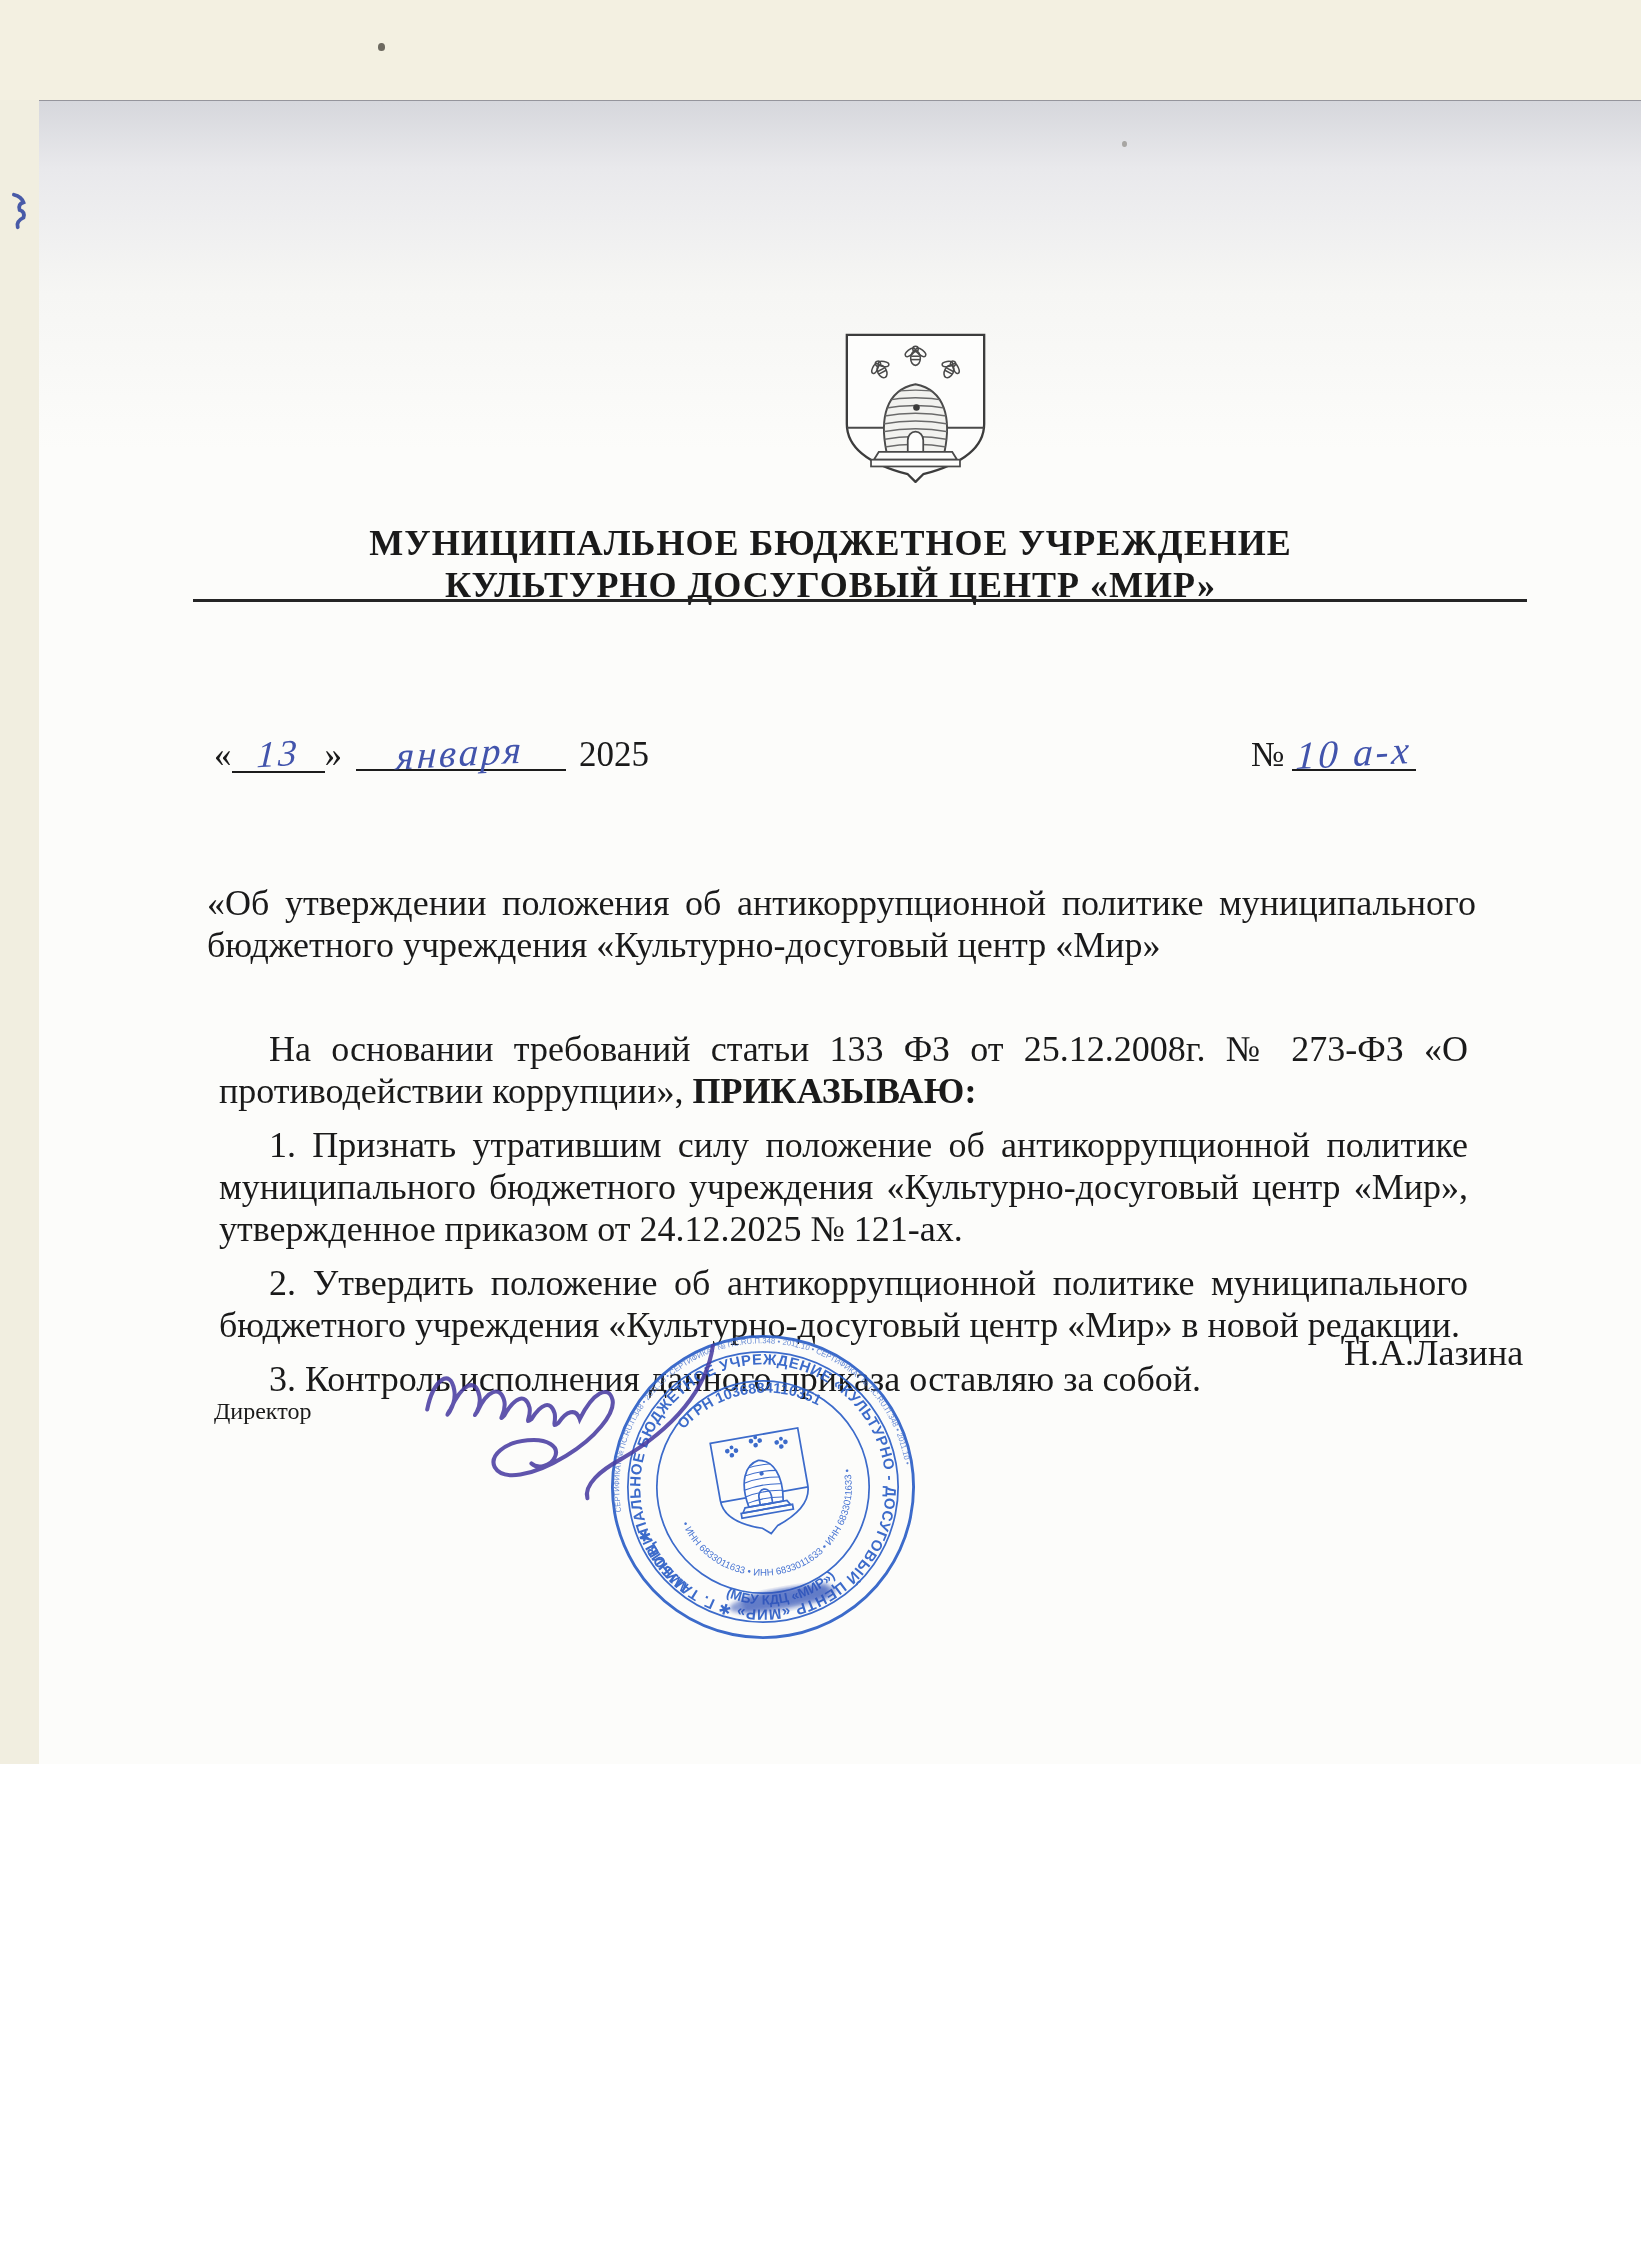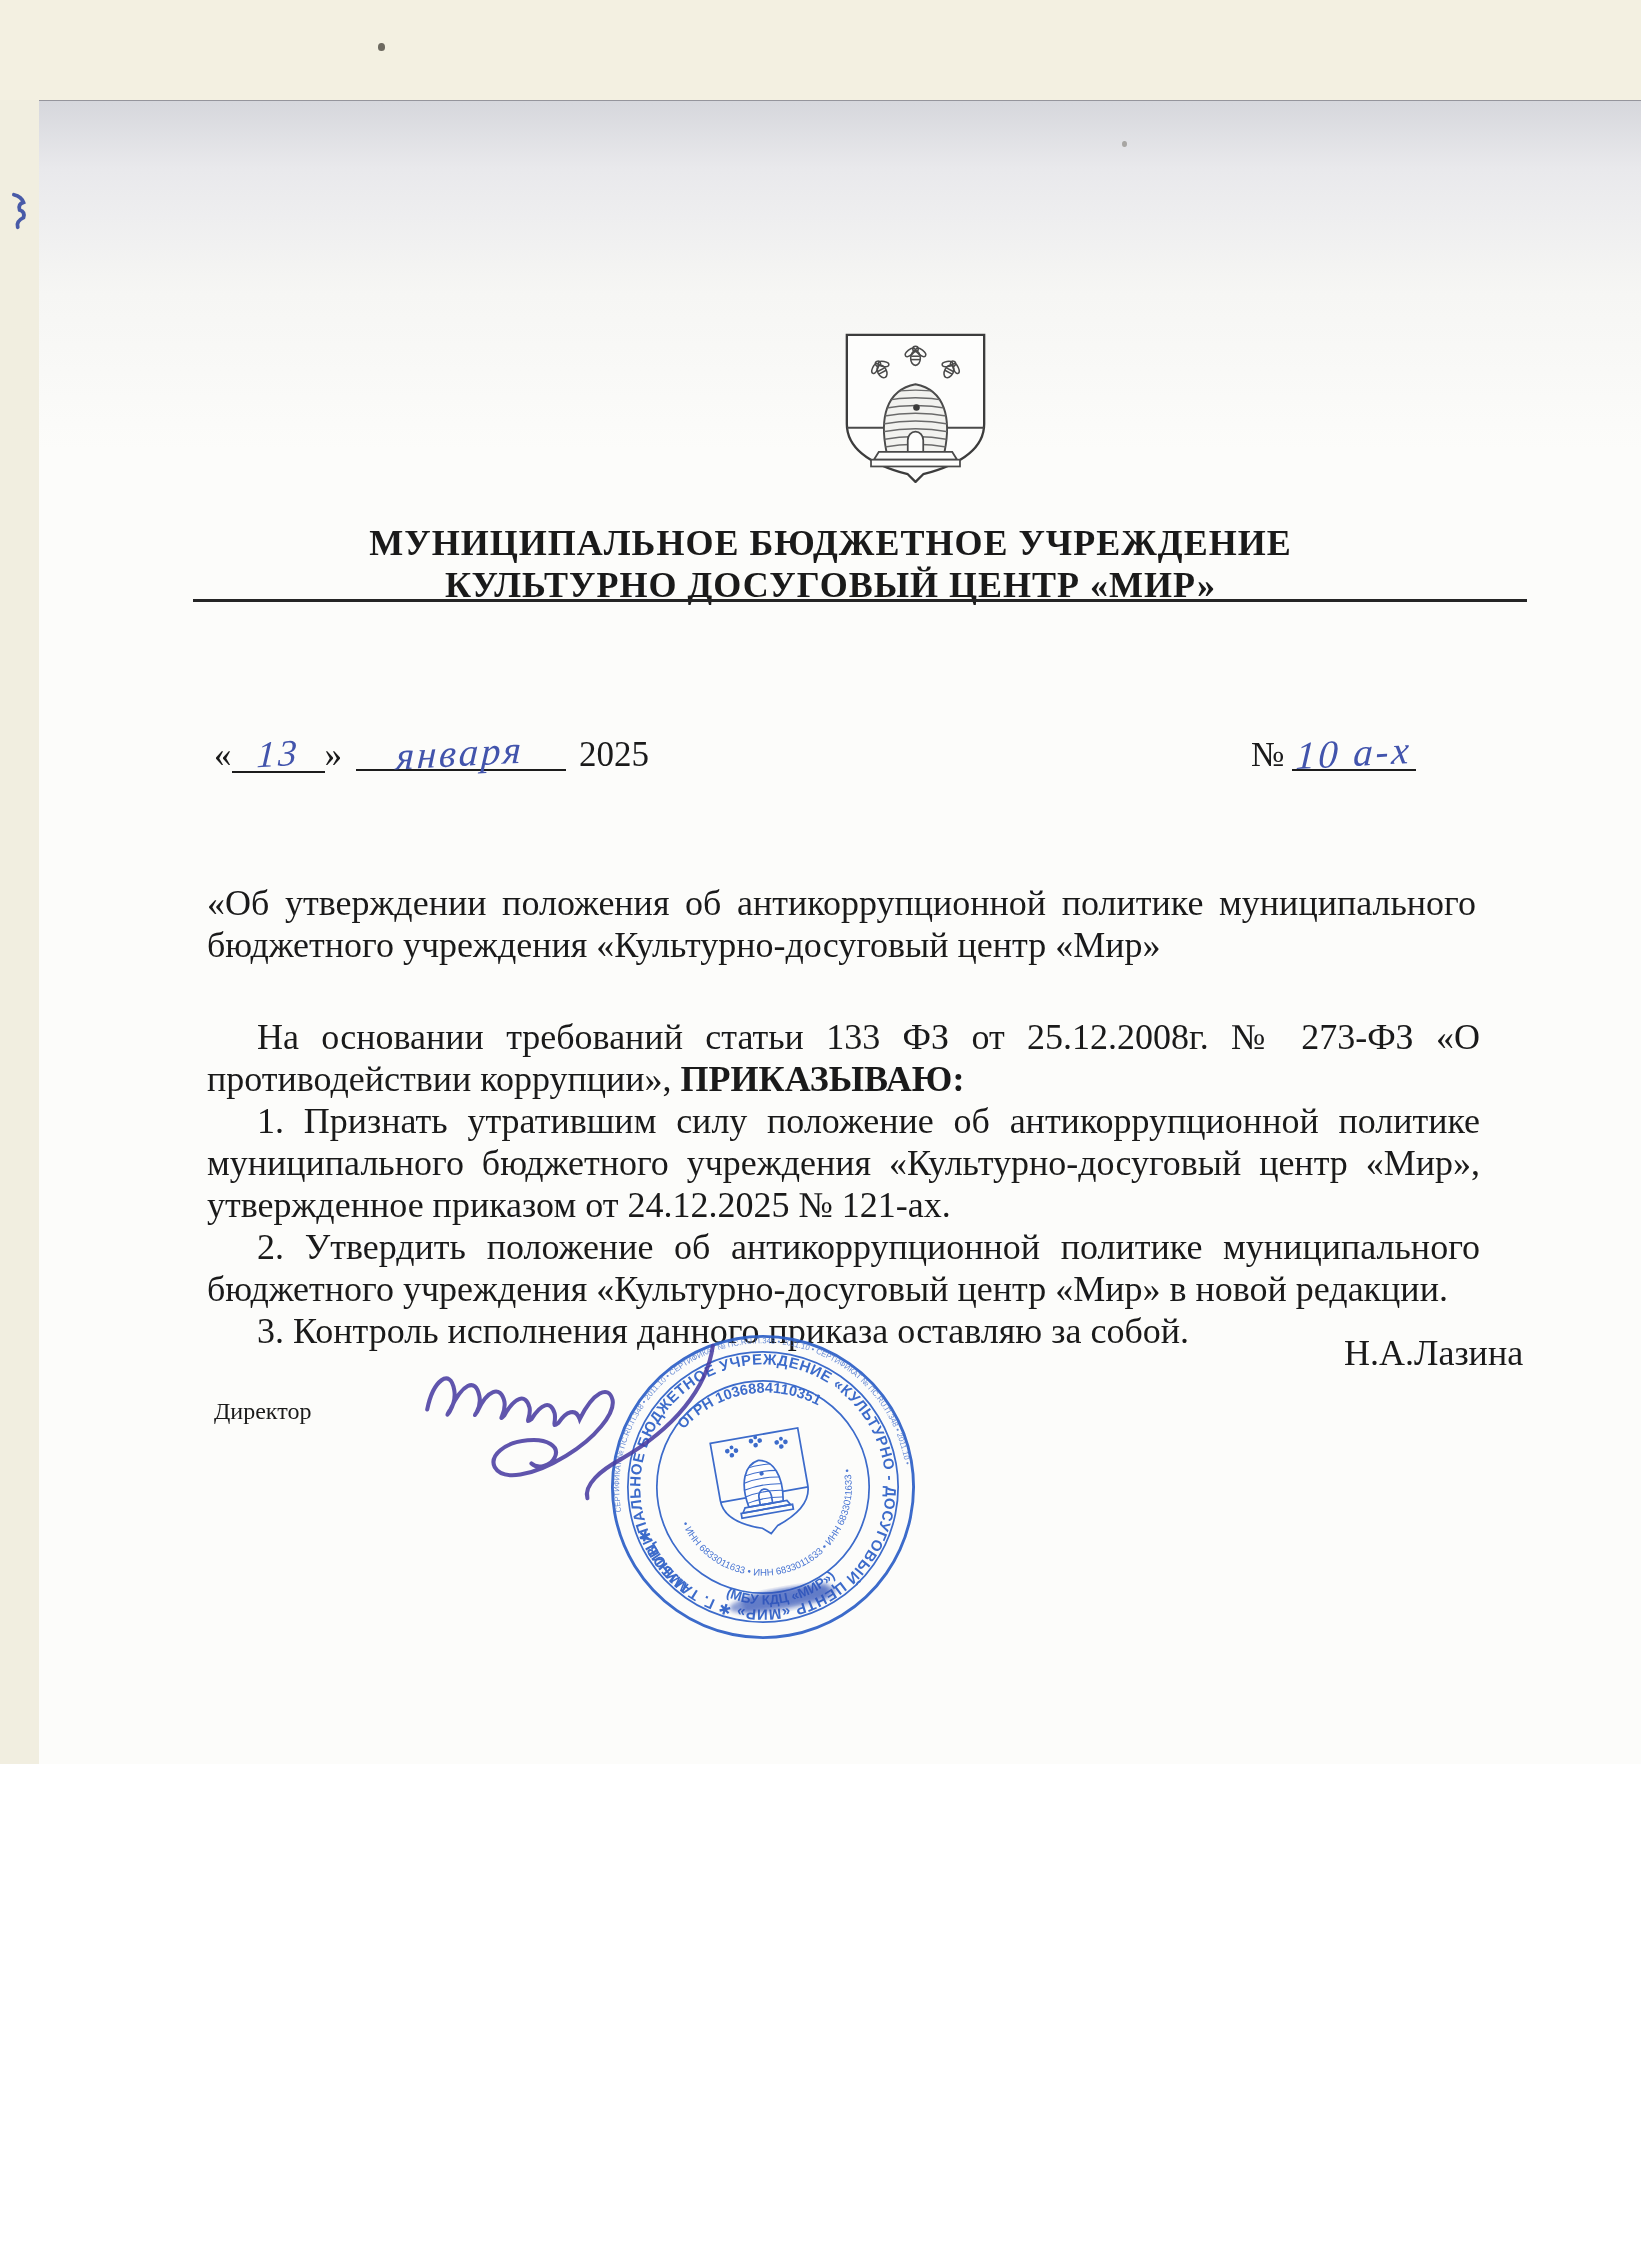--- a/index.html
+++ b/index.html
@@ -19,21 +19,21 @@
   .daterow{position:absolute;left:214px;top:730px;font-size:35px;white-space:nowrap;}
   .numrow{position:absolute;left:1251px;top:730px;font-size:35px;white-space:nowrap;}
   .blank{display:inline-block;border-bottom:2.9px solid #1c1c1c;text-align:center;
          vertical-align:baseline;height:39px;}
   .hand{font-style:italic;letter-spacing:2.9px;color:#4254ac;display:inline-block;
         transform:rotate(-3deg) skewX(-6deg);white-space:nowrap;}
   .subject{position:absolute;left:207px;top:882px;width:1269px;font-size:36px;
            line-height:42px;text-align:justify;}
   .bodytext{position:absolute;left:207px;top:1016px;width:1273px;font-size:36px;
             line-height:42px;text-align:justify;}
-  .bodytext p{margin:0;text-indent:50px;}
+  .bodytext p{margin:12px;text-indent:50px;}
   .signrow-pos{position:absolute;left:214px;top:1398px;font-size:24px;}
   .signrow-name{position:absolute;left:1344px;top:1332px;font-size:36px;}
   .arms{position:absolute;left:842px;top:330px;}
   .stamp{position:absolute;left:597px;top:1321px;transform:rotate(-10deg);opacity:.92;}
   .autograph{position:absolute;left:406px;top:1334px;}
   .inkblot{position:absolute;left:5.8px;top:189px;}
 </style>
 </head>
 <body>
 

